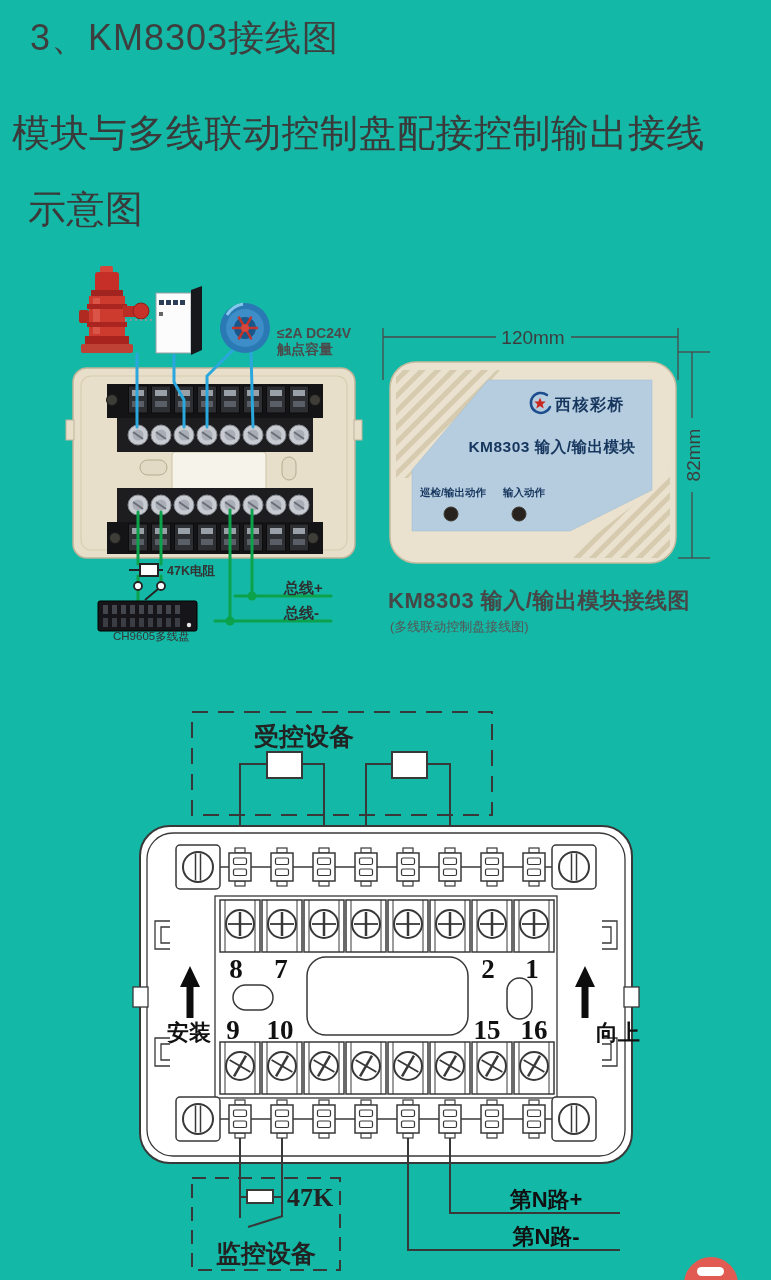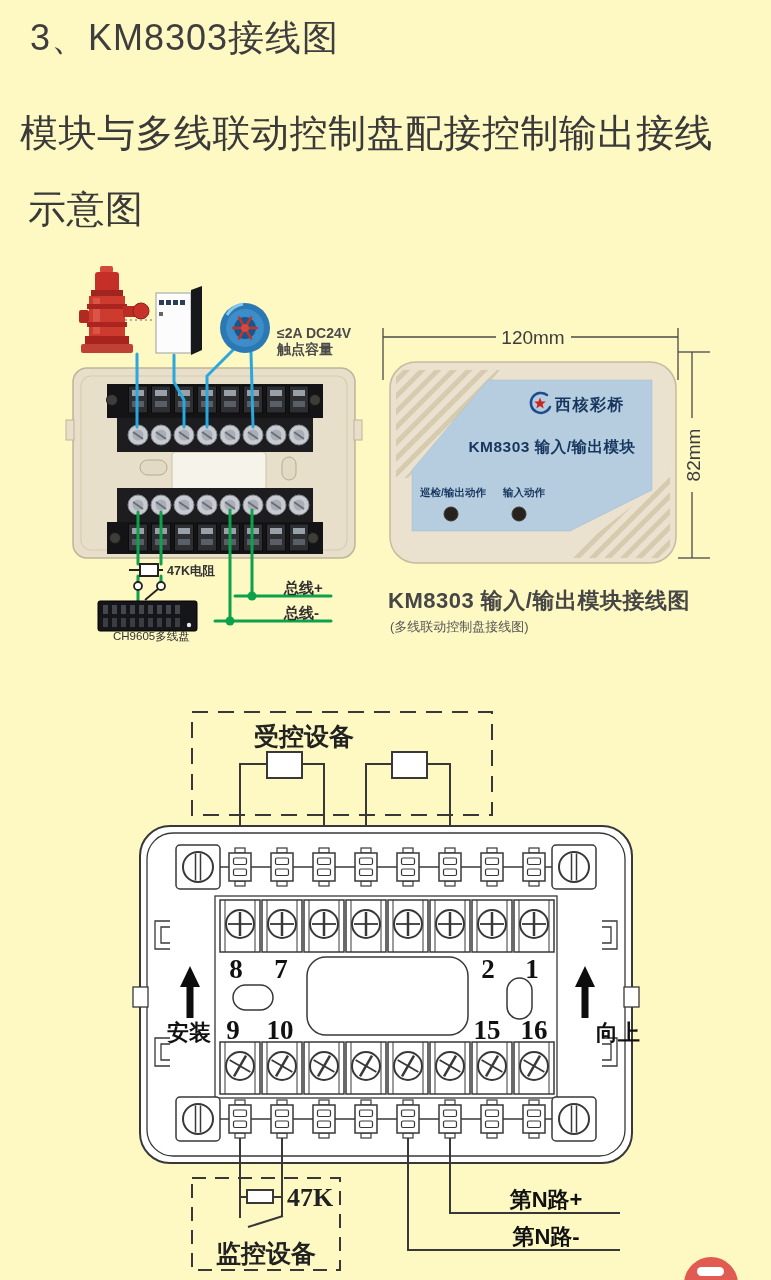--- a/index.html
+++ b/index.html
@@ -1,21 +1,21 @@
 <!DOCTYPE html>
 <html><head>
 <meta charset="utf-8">
 <style>
   html,body{margin:0;padding:0;background:#ffffff;}
   #page{
-    position:relative;width:771px;height:1280px;background:#fef9c3;overflow:hidden;
+    position:relative;width:771px;height:1280px;background:#14b8a6;overflow:hidden;
     font-family:"Liberation Sans","DejaVu Sans",sans-serif;color:#3d3d3d;text-align:center;
   }
   .doc-title{position:absolute;left:30px;top:14px;font-size:36px;font-weight:500;letter-spacing:1px;color:#3e3e3e;}
-  .doc-sub1{position:absolute;left:20px;top:108px;font-size:38px;font-weight:500;letter-spacing:0.5px;color:#3a3a3a;white-space:nowrap;}
+  .doc-sub1{position:absolute;left:12px;top:108px;font-size:38px;font-weight:500;letter-spacing:0.5px;color:#3a3a3a;white-space:nowrap;}
   .doc-sub2{position:absolute;left:28px;top:184px;font-size:38px;font-weight:500;letter-spacing:0.5px;color:#3a3a3a;}
   .photo-svg{position:absolute;left:55px;top:260px;}
   .prod-svg{position:absolute;left:380px;top:300px;}
   .diag-svg{position:absolute;left:130px;top:690px;}
   .fab{position:absolute;left:684px;top:1257px;width:54px;height:54px;border-radius:50%;background:#e25b52;}
   .fab-bar{position:absolute;left:13px;top:10px;width:27px;height:9px;border-radius:5px;background:#ffffff;}
   svg text{font-family:"Liberation Sans","DejaVu Sans",sans-serif;}
   svg text.serif{font-family:"Liberation Serif","DejaVu Serif",serif;}
 </style>
 </head>

